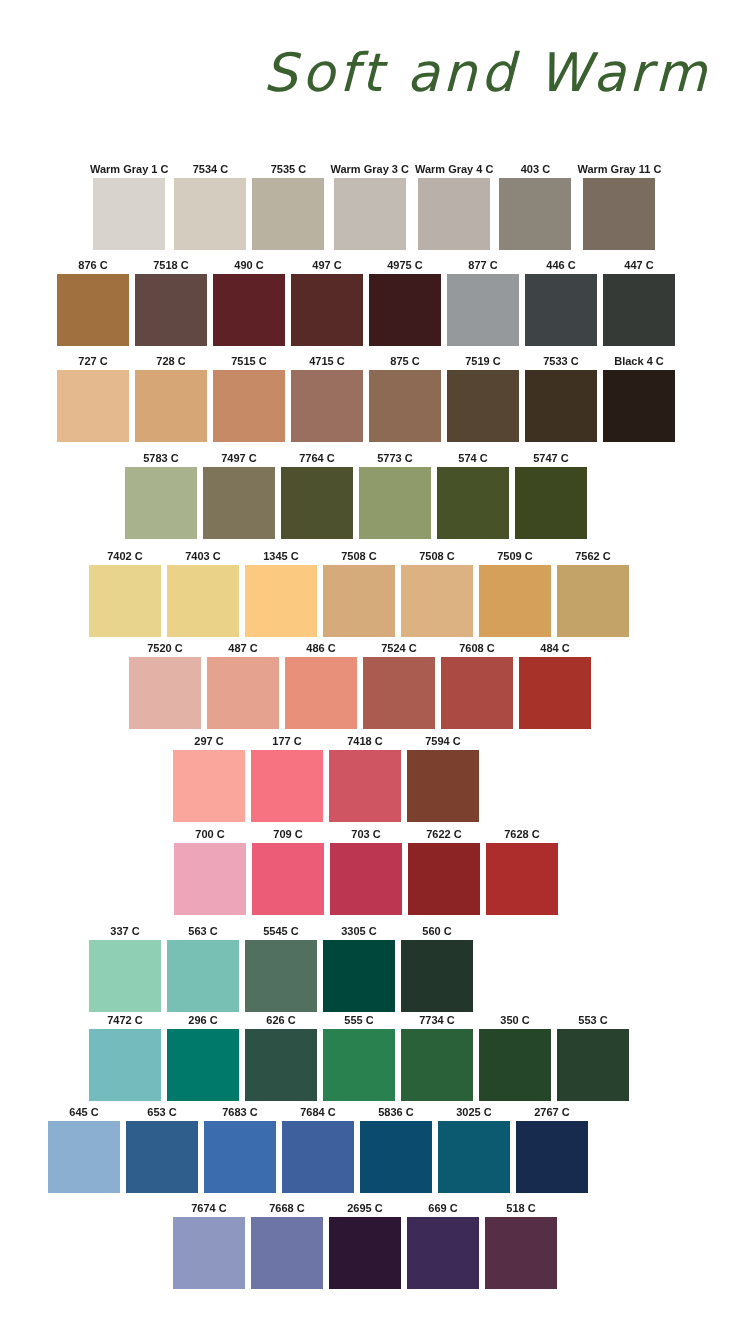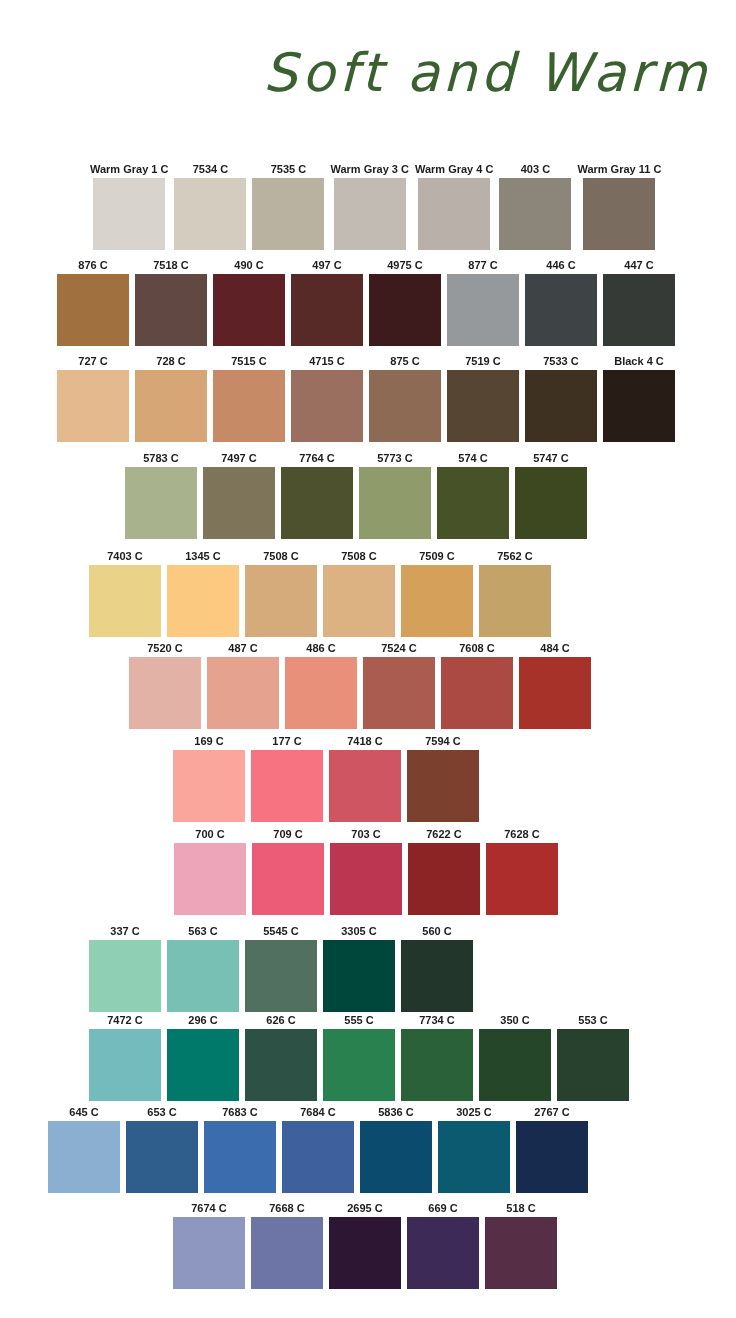--- a/index.html
+++ b/index.html
@@ -217,20 +217,24 @@
           <div class="swatch-label">574 C</div>
           <div class="swatch-chip" style="background: rgb(71, 82, 40);"></div>
         </div>
         <div class="swatch-cell">
           <div class="swatch-label">5747 C</div>
           <div class="swatch-chip" style="background: rgb(61, 71, 32);"></div>
         </div>
       </div>
       <div class="swatch-row" style="top: 550px; padding-left: 77px;">
         <div class="swatch-cell">
+          <div class="swatch-label">7402 C</div>
+          <div class="swatch-chip" style="background: rgb(233, 212, 142);"></div>
+        </div>
+        <div class="swatch-cell">
           <div class="swatch-label">7403 C</div>
           <div class="swatch-chip" style="background: rgb(234, 211, 137);"></div>
         </div>
         <div class="swatch-cell">
           <div class="swatch-label">1345 C</div>
           <div class="swatch-chip" style="background: rgb(251, 201, 127);"></div>
         </div>
         <div class="swatch-cell">
           <div class="swatch-label">7508 C</div>
           <div class="swatch-chip" style="background: rgb(214, 171, 124);"></div>
@@ -269,21 +273,21 @@
           <div class="swatch-label">7608 C</div>
           <div class="swatch-chip" style="background: rgb(171, 74, 67);"></div>
         </div>
         <div class="swatch-cell">
           <div class="swatch-label">484 C</div>
           <div class="swatch-chip" style="background: rgb(166, 50, 42);"></div>
         </div>
       </div>
       <div class="swatch-row" style="top: 735px; padding-left: 161px;">
         <div class="swatch-cell">
-          <div class="swatch-label">169 C</div>
+          <div class="swatch-label">297 C</div>
           <div class="swatch-chip" style="background: rgb(251, 166, 156);"></div>
         </div>
         <div class="swatch-cell">
           <div class="swatch-label">177 C</div>
           <div class="swatch-chip" style="background: rgb(248, 115, 130);"></div>
         </div>
         <div class="swatch-cell">
           <div class="swatch-label">7418 C</div>
           <div class="swatch-chip" style="background: rgb(207, 85, 99);"></div>
         </div>

